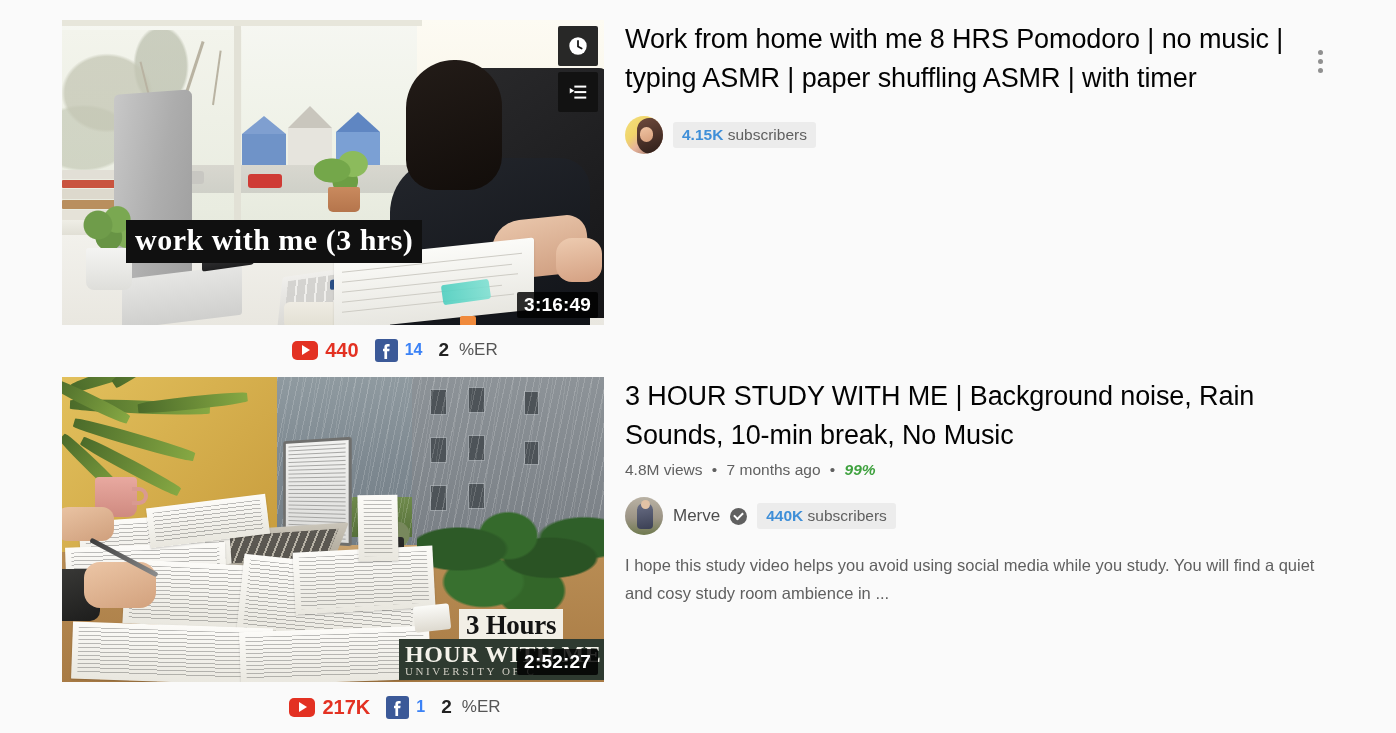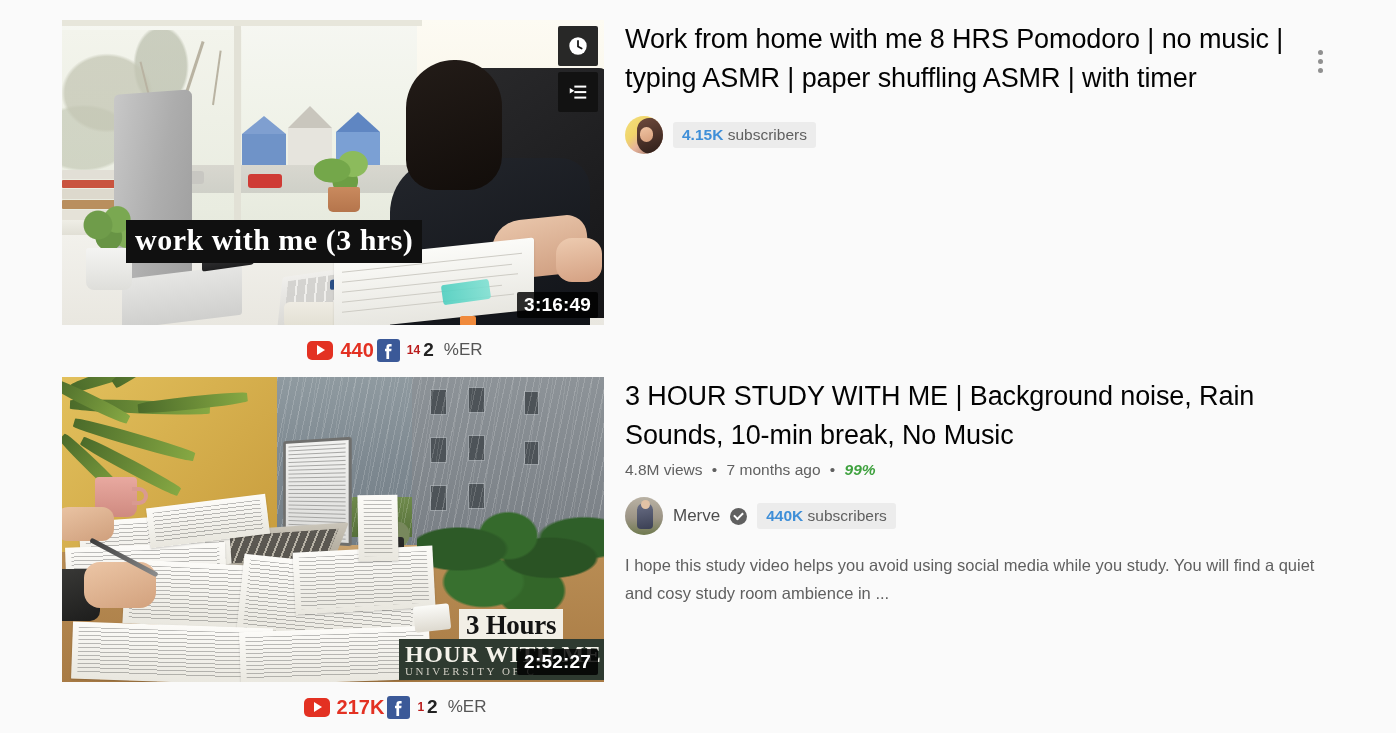--- a/index.html
+++ b/index.html
@@ -365,39 +365,39 @@
     border-radius:2px;
     letter-spacing:.2px;
     line-height:1;
   }
 
   
   .stats {
     position:absolute; left:62px; top: 310px;
     width: 542px;
     display:flex; align-items:center; justify-content:center;
-    gap: 3px;
+    gap: 16px;
     height: 40px;
   }
   .stat { display:flex; align-items:center; gap:7px; }
   .yt-icon {
     width:26px; height:19px; background:#e33122; border-radius:5px;
     display:flex; align-items:center; justify-content:center;
   }
   .yt-icon .tri {
     width:0;height:0;border-left:8px solid #fff;
     border-top:5px solid transparent;border-bottom:5px solid transparent;
     margin-left:2px;
   }
   .yt-count { color:#e33122; font-size:20px; font-weight:bold; }
   .fb-icon {
     width:23px;height:23px;background:#3b5998;border-radius:3px;
     position:relative;
   }
-  .fb-count { color:#b91c1c; font-size:12px; font-weight:bold; }
+  .fb-count { color:#3b82f6; font-size:16px; font-weight:bold; }
   .er-val { color:#222; font-size:19px; font-weight:bold; }
   .er-lab { color:#555; font-size:17px; margin-left:3px; }
 
   
   .info { position:absolute; left: 625px; top: 0; width: 720px; }
   .vtitle {
     font-size: 27px;
     line-height: 39px;
     color: #030303;
     font-weight: 400;

